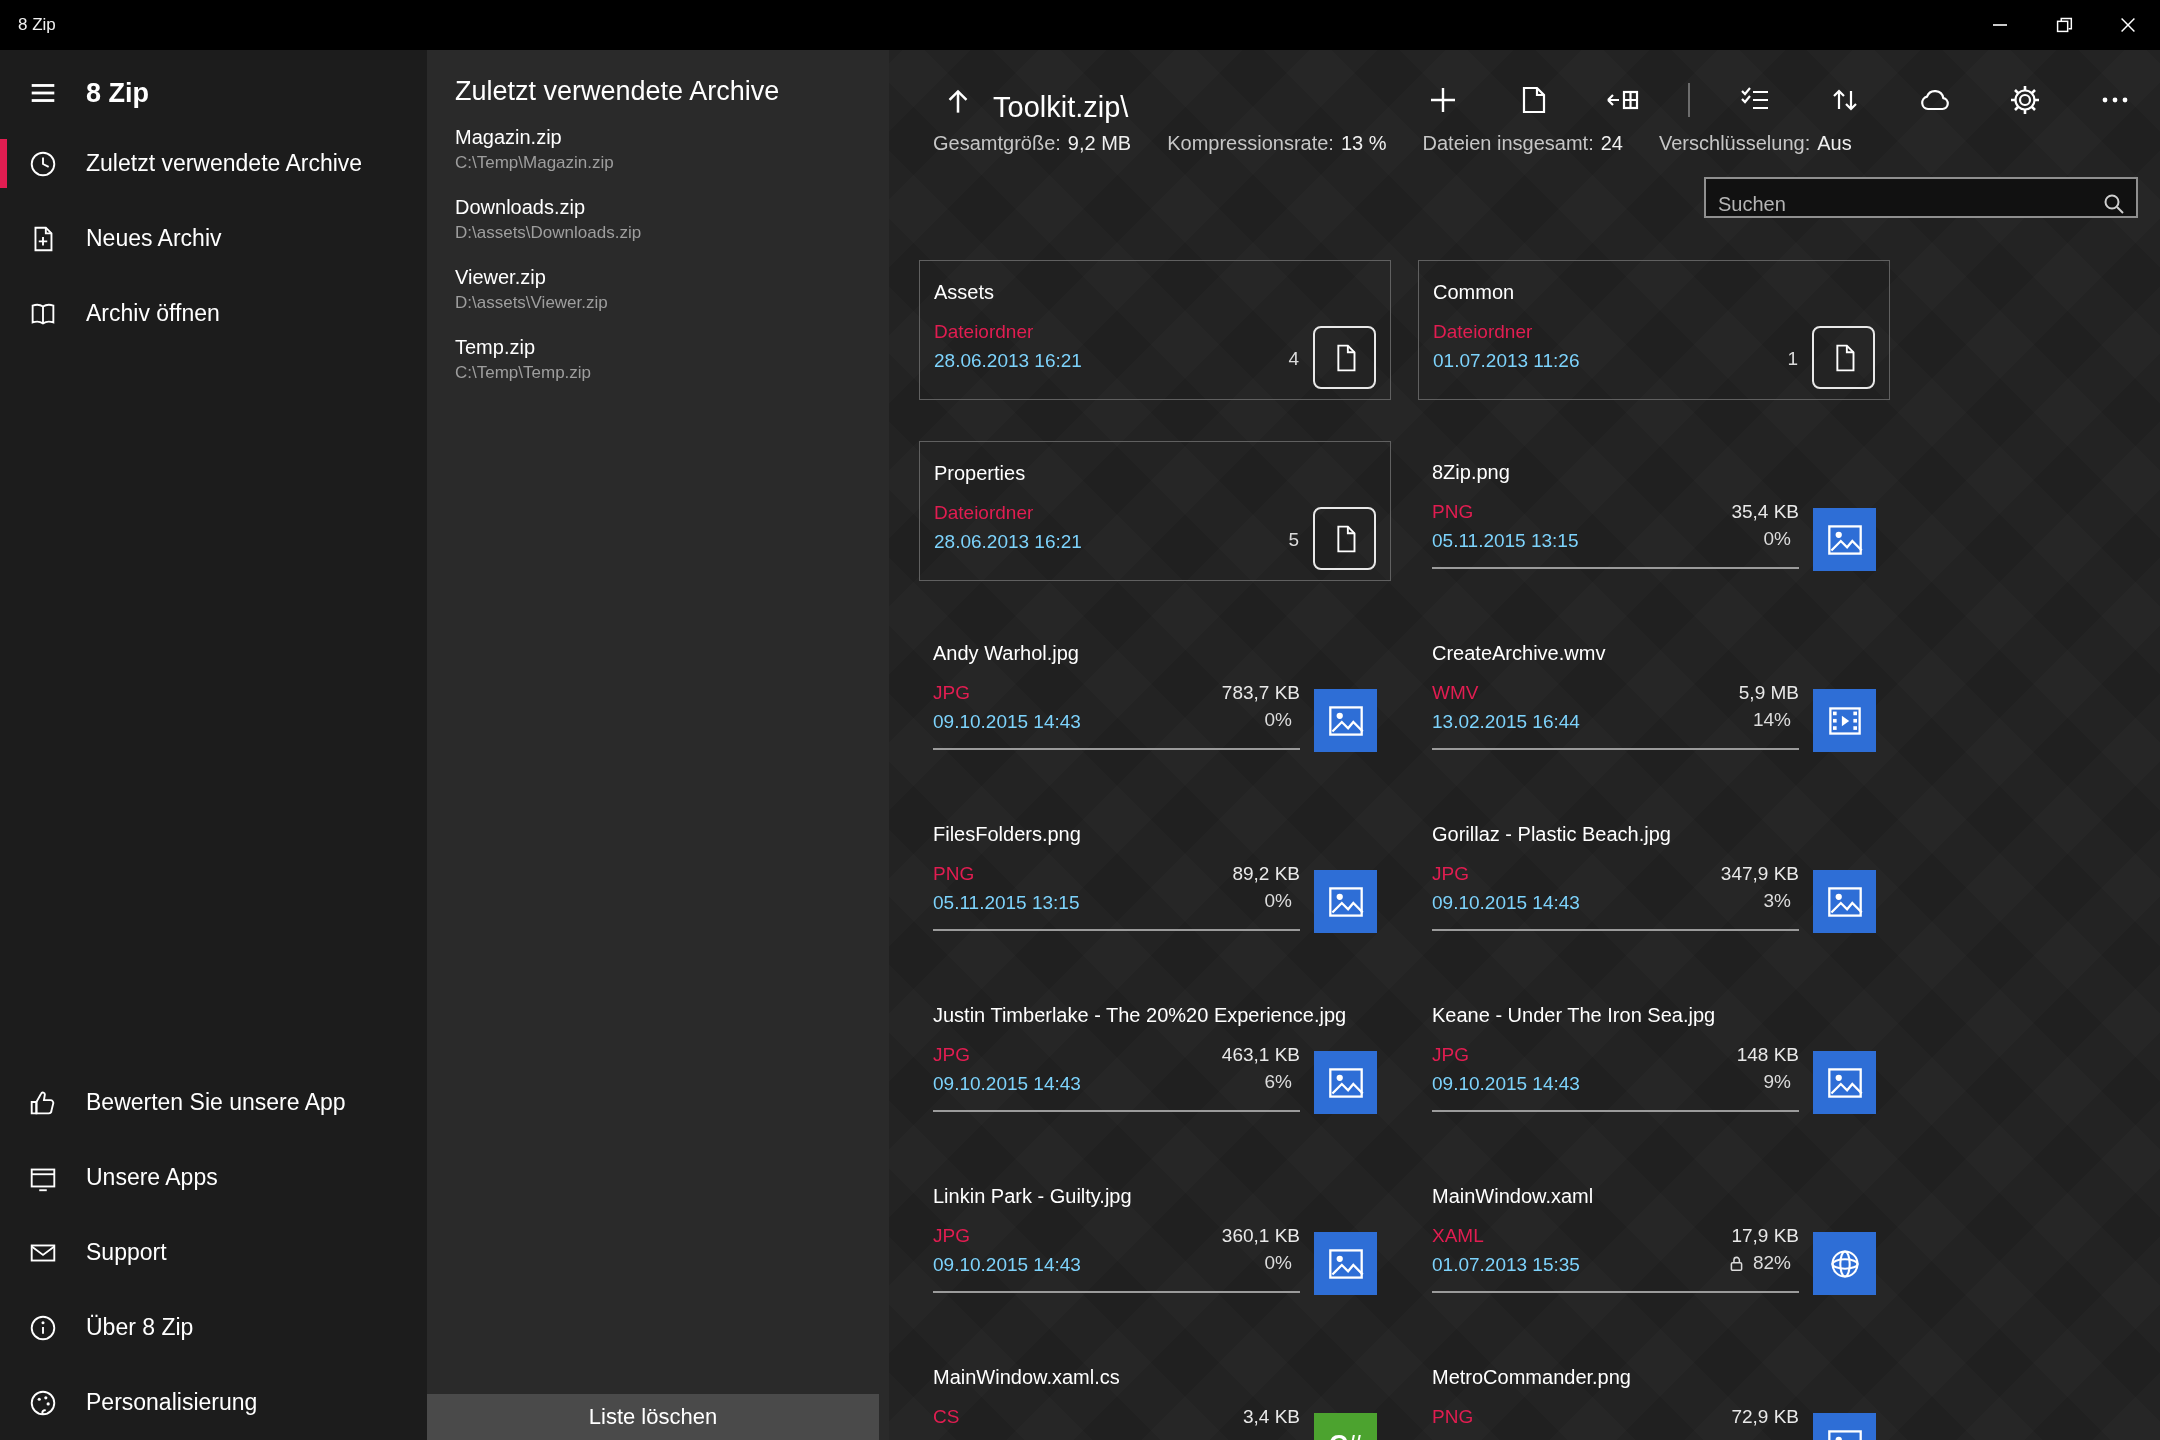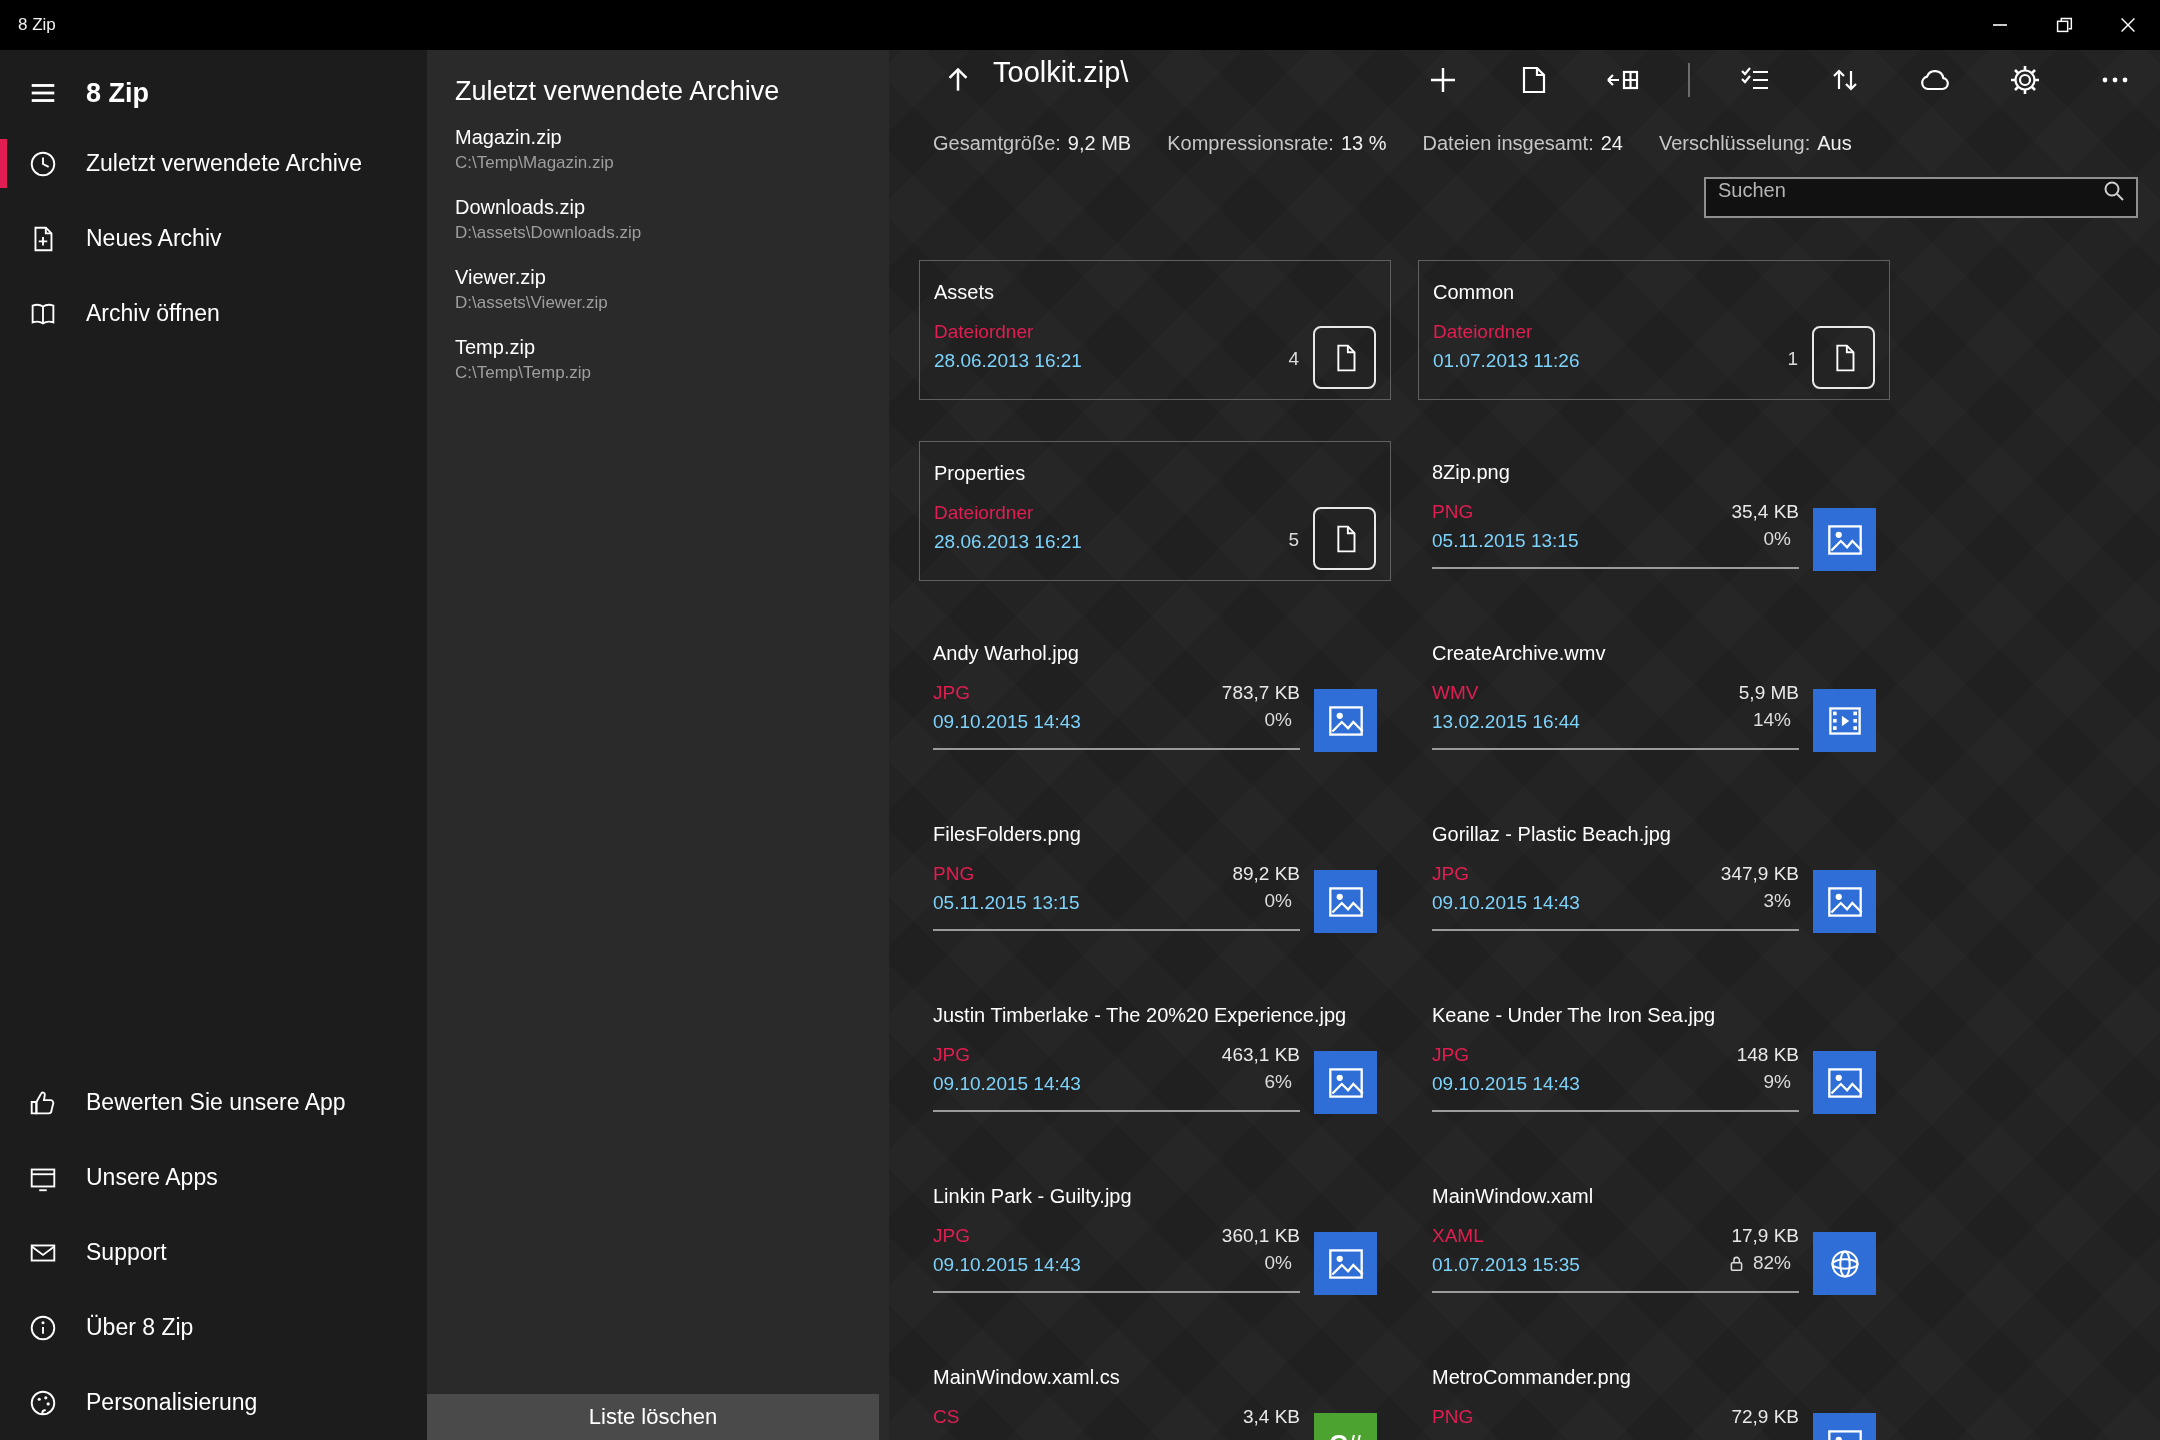--- a/index.html
+++ b/index.html
@@ -37,33 +37,33 @@
   .r-name{font-size:20px;color:#fff}
   .r-path{font-size:17px;color:#9e9e9e;margin-top:4px}
   .clear-btn{position:absolute;left:0;right:10px;bottom:0;height:46px;background:#4a4a4a;font-size:22px;color:#fff;text-align:center}
 
   
   .main{flex:1;position:relative;background:#202020;padding-left:30px;overflow:hidden}
   .main::before{content:"";position:absolute;inset:0;pointer-events:none;
     background:
       repeating-linear-gradient(45deg, rgba(255,255,255,0.016) 0 48px, transparent 48px 96px),
       repeating-linear-gradient(-45deg, rgba(255,255,255,0.016) 0 48px, transparent 48px 96px);}
-  .main-header{display:flex;align-items:flex-start;height:74px;padding:6px 20px 0 16px;position:relative}
+  .main-header{display:flex;align-items:flex-end;height:74px;padding:6px 20px 0 16px;position:relative}
   .up-btn{width:46px;height:46px;display:flex;align-items:center;justify-content:center}
   .main-title{font-size:29px;font-weight:400;margin-left:12px}
   .cmd-bar{margin-left:auto;display:flex;align-items:center;gap:40px}
   .cmd{width:50px;height:48px;display:flex;align-items:center;justify-content:center;color:#fff}
   .cmd-sep{width:2px;height:34px;background:#6d6d6d}
 
   .stats{display:flex;gap:36px;font-size:20px;margin-top:8px;margin-left:14px;position:relative}
   .stat .lab{color:#c6c6c6}
   .stat .val{color:#efefef;margin-left:7px}
 
   .search-row{display:flex;justify-content:flex-end;padding-right:22px;margin-top:22px;position:relative}
-  .search{width:434px;height:41px;border:2px solid #8f8f8f;background:#111;display:flex;align-items:flex-start}
+  .search{width:434px;height:41px;border:2px solid #8f8f8f;background:#111;display:flex;align-items:flex-end}
   .search input{flex:1;background:transparent;border:0;outline:none;color:#eee;font-size:20px;padding:0 12px;font-family:inherit}
   .search input::placeholder{color:#b5b5b5}
   .search .mag{margin-right:10px;flex:none}
 
   
   .grid{margin-top:42px;display:grid;grid-template-columns:442px 442px;column-gap:57px;row-gap:41px;position:relative}
   .tile{position:relative;height:140px;width:472px}
   .tile.kind-folder{border:1px solid #606060}
   .tile:not(.kind-folder)::after{content:"";position:absolute;left:14px;right:91px;bottom:12px;height:2px;background:#9b9b9b}
   .t-name{position:absolute;top:20px;left:14px;right:6px;font-size:20px;white-space:nowrap;overflow:hidden}

